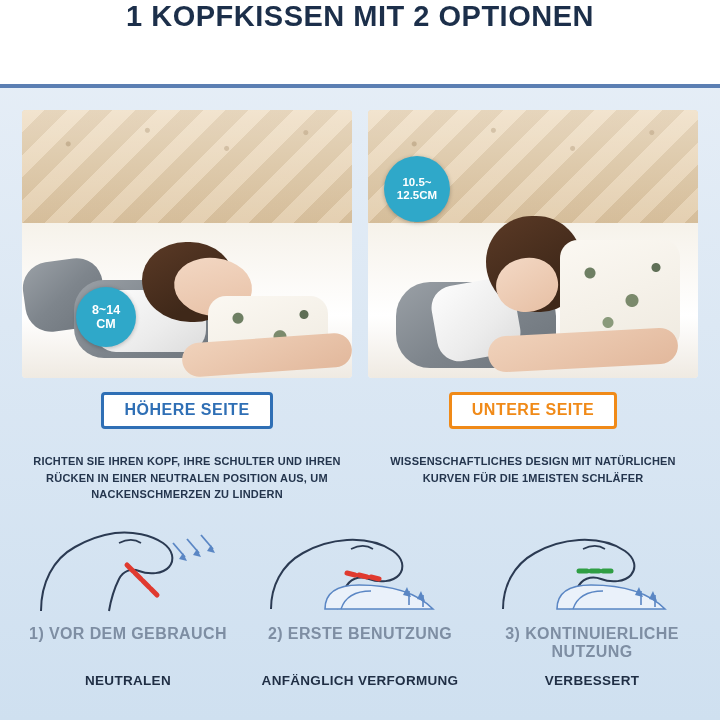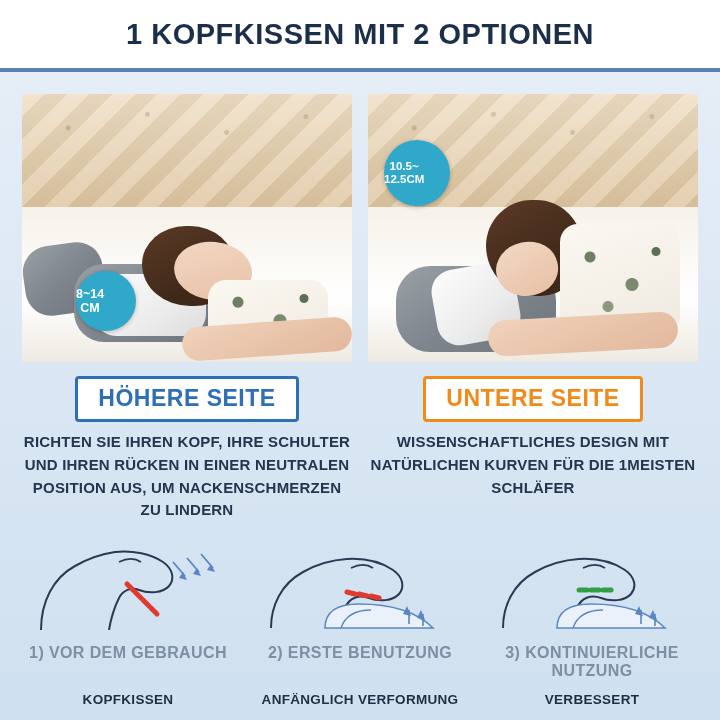--- a/index.html
+++ b/index.html
@@ -6,24 +6,23 @@
   body {
     width: 720px; height: 720px;
     font-family: "Liberation Sans", sans-serif;
     background: linear-gradient(180deg, #e8eff7 0%, #dce8f4 45%, #cfe0f0 100%);
     overflow: hidden;
     position: relative;
   }
 
   
   .header {
-    height: 72px;
+    height: 88px;
     background: #ffffff;
     display: flex;
-    align-items: center;
     justify-content: center;
     border-bottom: 4px solid #5b7fb3;
   }
   .header h1 {
     font-size: 29px;
     letter-spacing: 0.5px;
     font-weight: bold;
     color: #1c2f4a;
     text-align: center;
   }
@@ -104,20 +103,21 @@
     border-radius: 18px;
   }
 
   .badge {
     position: absolute;
     border-radius: 50%;
     background: #2fa8c9;
     color: #ffffff;
     display: flex;
     align-items: center;
+    justify-content: center;
     text-align: center;
     font-size: 12px;
     font-weight: bold;
     line-height: 1.15;
     box-shadow: 0 1px 4px rgba(0,0,0,.25);
   }
   .badge.left { width: 60px; height: 60px; left: 54px; bottom: 31px; font-size: 12.5px;}
   .badge.right { width: 66px; height: 66px; left: 16px; top: 46px; font-size: 11.5px;}
 
   
@@ -125,29 +125,29 @@
     display: flex;
     gap: 16px;
     padding: 14px 22px 0 22px;
   }
   .label-col { width: 330px; text-align: center; }
   .pill {
     display: inline-block;
     padding: 6px 20px 7px 20px;
     border-radius: 4px;
     background: #ffffff;
-    font-size: 23px;
+    font-size: 16px;
     font-weight: bold;
     letter-spacing: 0.5px;
   }
   .pill.blue { border: 3px solid #2f6fb5; color: #2f6fb5; }
   .pill.orange { border: 3px solid #f08a18; color: #f08a18; }
   .desc {
-    margin-top: 9px;
-    font-size: 15px;
+    margin-top: 24px;
+    font-size: 11px;
     font-weight: bold;
     color: #24354d;
     line-height: 1.52;
     letter-spacing: 0.2px;
   }
 
   
   .diagrams {
     display: flex;
     margin-top: 10px;
@@ -310,21 +310,21 @@
         <line x1="154" y1="92" x2="154" y2="78"></line>
         <line x1="168" y1="94" x2="168" y2="82"></line>
       </g>
     </svg>
     <div class="step-title">3) KONTINUIERLICHE NUTZUNG</div>
   </div>
 </div>
 
 <div class="steps-row">
   <div>
-    <div class="step-sub">KOPFKISSEN</div>
+    <div class="step-sub">NEUTRALEN</div>
   </div>
   <div>
     <div class="step-sub">ANFÄNGLICH VERFORMUNG</div>
   </div>
   <div>
     <div class="step-sub">VERBESSERT</div>
   </div>
 </div>
 
 </body></html>

